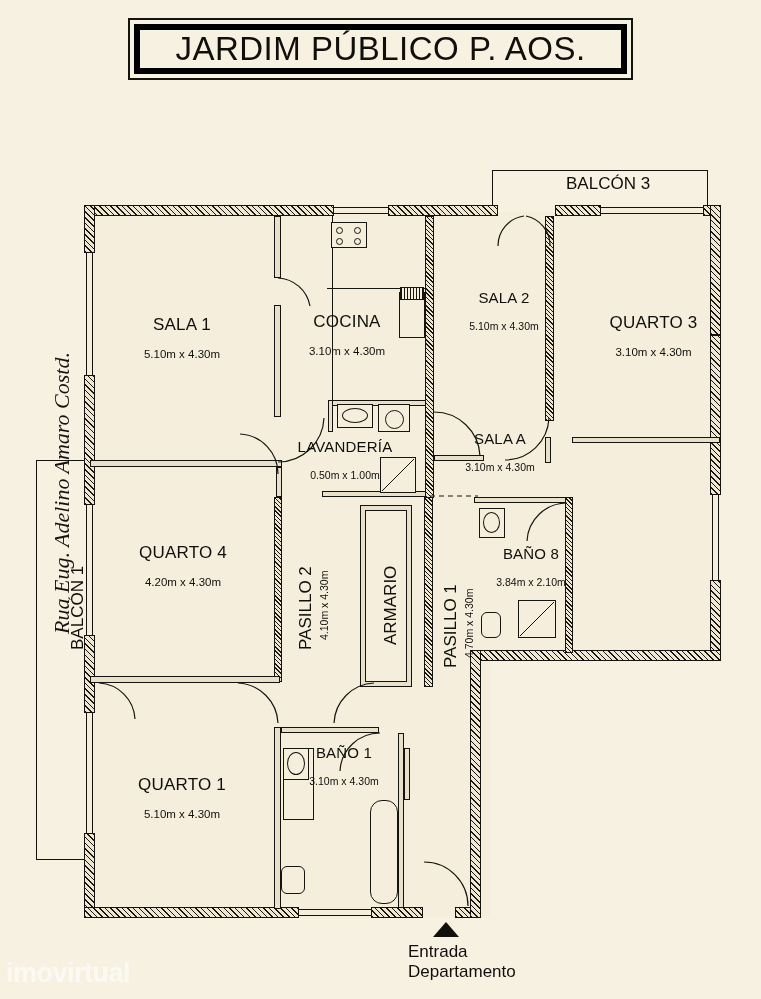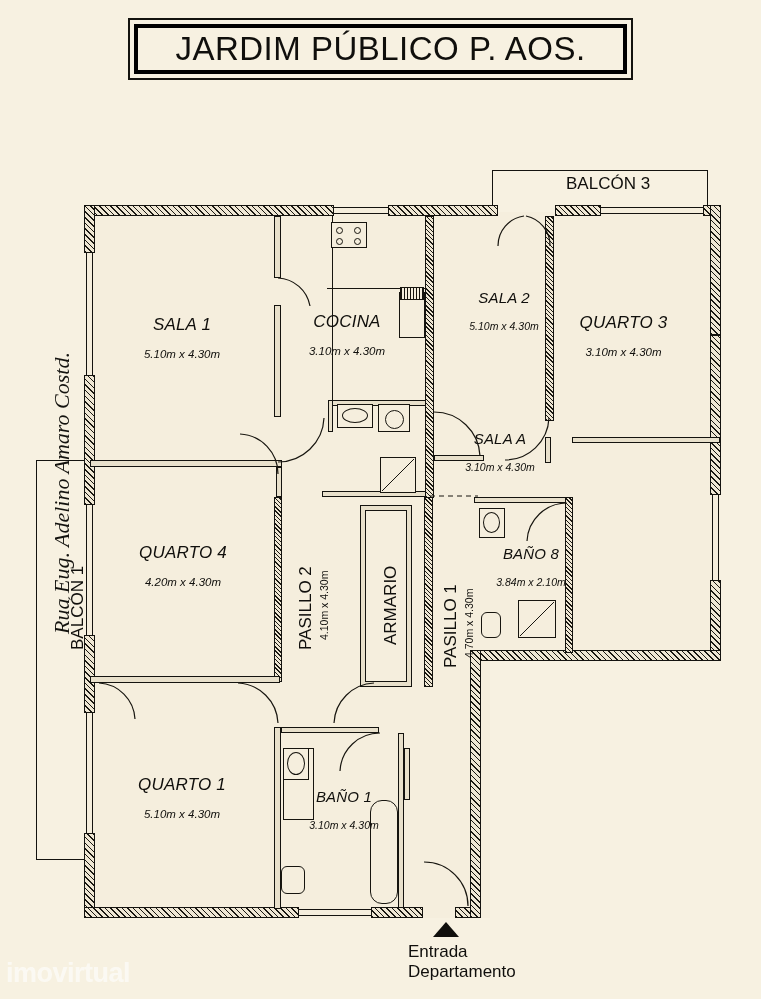--- a/index.html
+++ b/index.html
@@ -14,21 +14,21 @@
 
   
   .title-box{
     position:absolute;left:128px;top:18px;width:505px;height:62px;
     border:2px solid #14130f;
     background:#f7f1e1;
     box-sizing:border-box;
   }
   .title-box-inner{
     position:absolute;left:4px;top:4px;right:4px;bottom:4px;
-    border:4px solid #000000;
+    border:6px solid #000000;
     display:flex;align-items:center;justify-content:center;
   }
   .title-text{
     font-size:33px;letter-spacing:0.5px;color:#100f0c;
     font-family:"Liberation Sans", sans-serif;font-weight:400;
     white-space:nowrap;
   }
   .street-top{
     position:absolute;left:0;top:108px;width:761px;text-align:center;
     font-family:"Liberation Serif", serif;font-style:italic;
@@ -61,21 +61,21 @@
   .pwall{ 
     position:absolute;background:#e8e0cb;
     border:1px solid #14130f;box-sizing:border-box;
   }
   .room{
     position:absolute;background:#f5eedd;
   }
   .label{
     position:absolute;text-align:center;color:#100f0c;
     font-family:"Liberation Sans", sans-serif;
-    line-height:1.12;white-space:nowrap;font-style:italic;
+    line-height:1.12;white-space:nowrap;
   }
   .label .rn{display:block;font-size:17px;letter-spacing:.2px;}
   .label .rd{display:block;font-size:11.5px;margin-top:14px;}
   .label.sm .rn{font-size:15px;}
   .label.sm .rd{font-size:10.5px;}
   .vlabel{
     position:absolute;color:#100f0c;white-space:nowrap;
     transform-origin:left top;
   }
   .vlabel .rn{font-size:17px;}
@@ -327,25 +327,29 @@
   <div class="label" style="left:288px;top:312px;width:118px;">
     <span class="rn">COCINA</span>
     <span class="rd">3.10m x 4.30m</span>
   </div>
 
   <div class="label sm" style="left:443px;top:290px;width:122px;">
     <span class="rn">SALA 2</span>
     <span class="rd">5.10m x 4.30m</span>
   </div>
 
-  <div class="label" style="left:556px;top:313px;width:135px;">
+  <div class="label" style="left:586px;top:313px;width:135px;">
     <span class="rn">QUARTO 3</span>
     <span class="rd">3.10m x 4.30m</span>
   </div>
 
+  <div class="label sm" style="left:281px;top:439px;width:128px;">
+    <span class="rn">LAVANDERÍA</span>
+    <span class="rd">0.50m x 1.00m</span>
+  </div>
 
   <div class="label sm" style="left:440px;top:431px;width:120px;">
     <span class="rn">SALA A</span>
     <span class="rd">3.10m x 4.30m</span>
   </div>
 
   <div class="label" style="left:113px;top:543px;width:140px;">
     <span class="rn">QUARTO 4</span>
     <span class="rd">4.20m x 4.30m</span>
   </div>
@@ -372,21 +376,21 @@
     <span class="rn">BAÑO 8</span>
     <span class="rd">3.84m x 2.10m</span>
   </div>
 
 
   <div class="label" style="left:110px;top:775px;width:144px;">
     <span class="rn">QUARTO 1</span>
     <span class="rd">5.10m x 4.30m</span>
   </div>
 
-  <div class="label sm" style="left:288px;top:789px;width:112px;">
+  <div class="label sm" style="left:288px;top:745px;width:112px;">
     <span class="rn">BAÑO 1</span>
     <span class="rd">3.10m x 4.30m</span>
   </div>
 
   <div class="tri" style="left:433px;top:922px;"></div>
   <div class="entrance-text" style="left:408px;top:942px;">
     <div>Entrada</div>
     <div>Departamento</div>
   </div>
 

